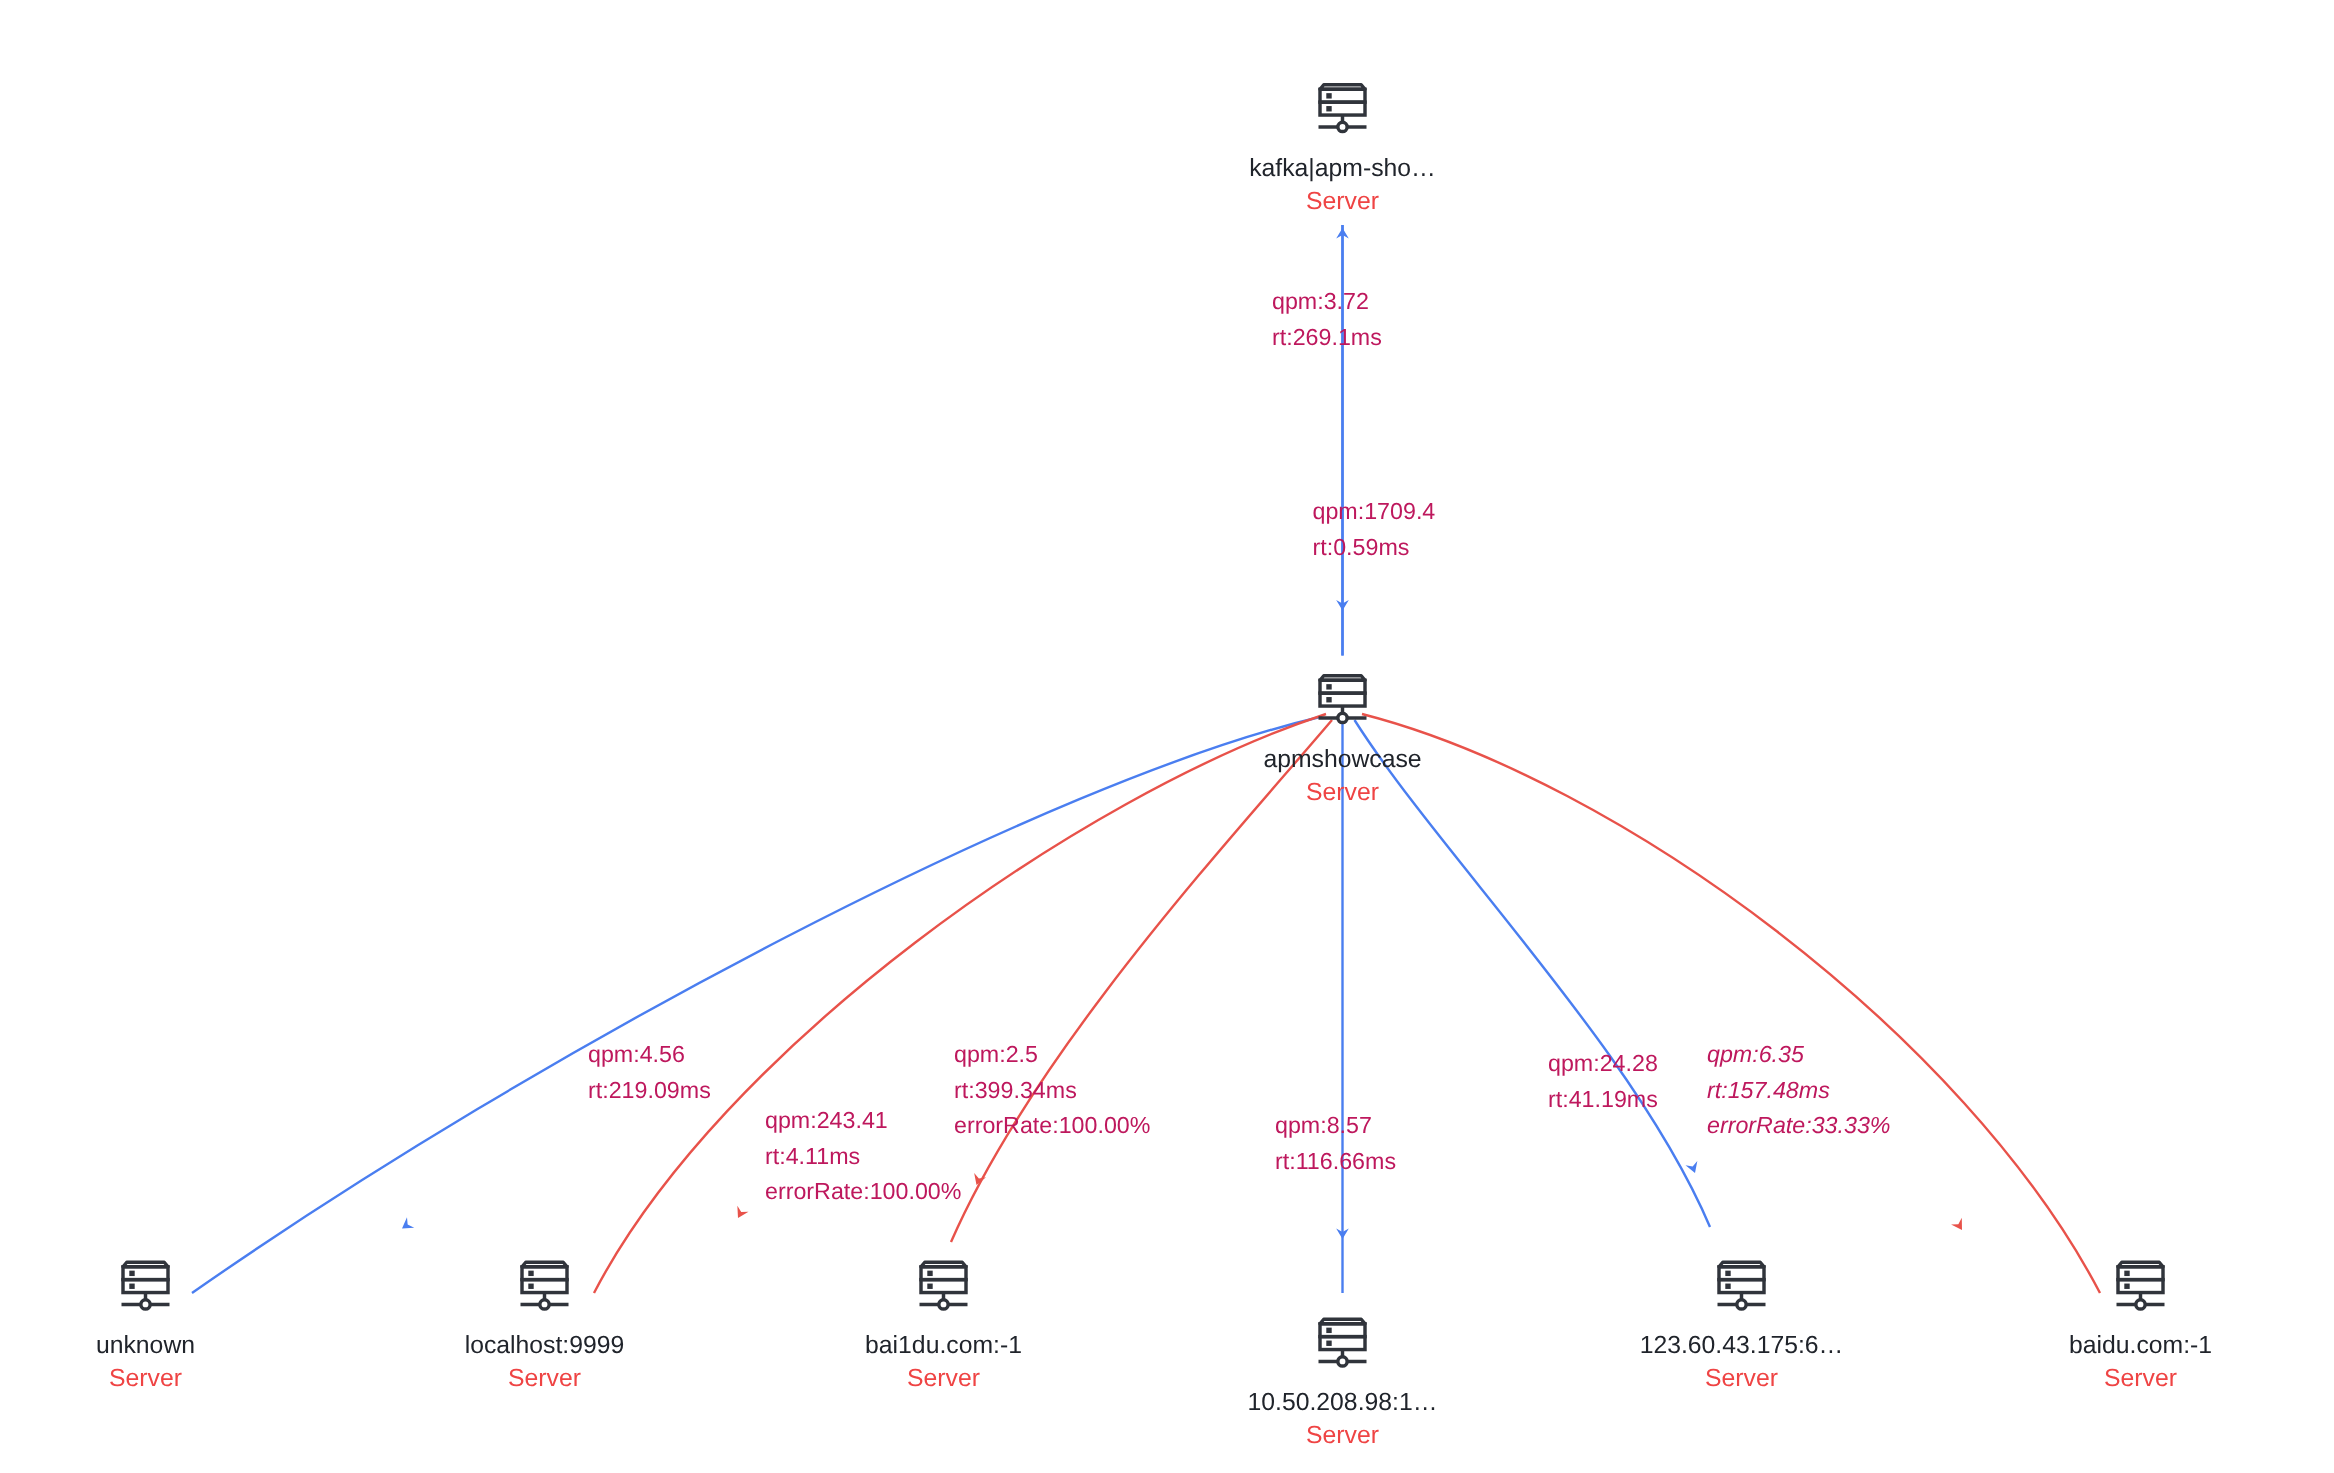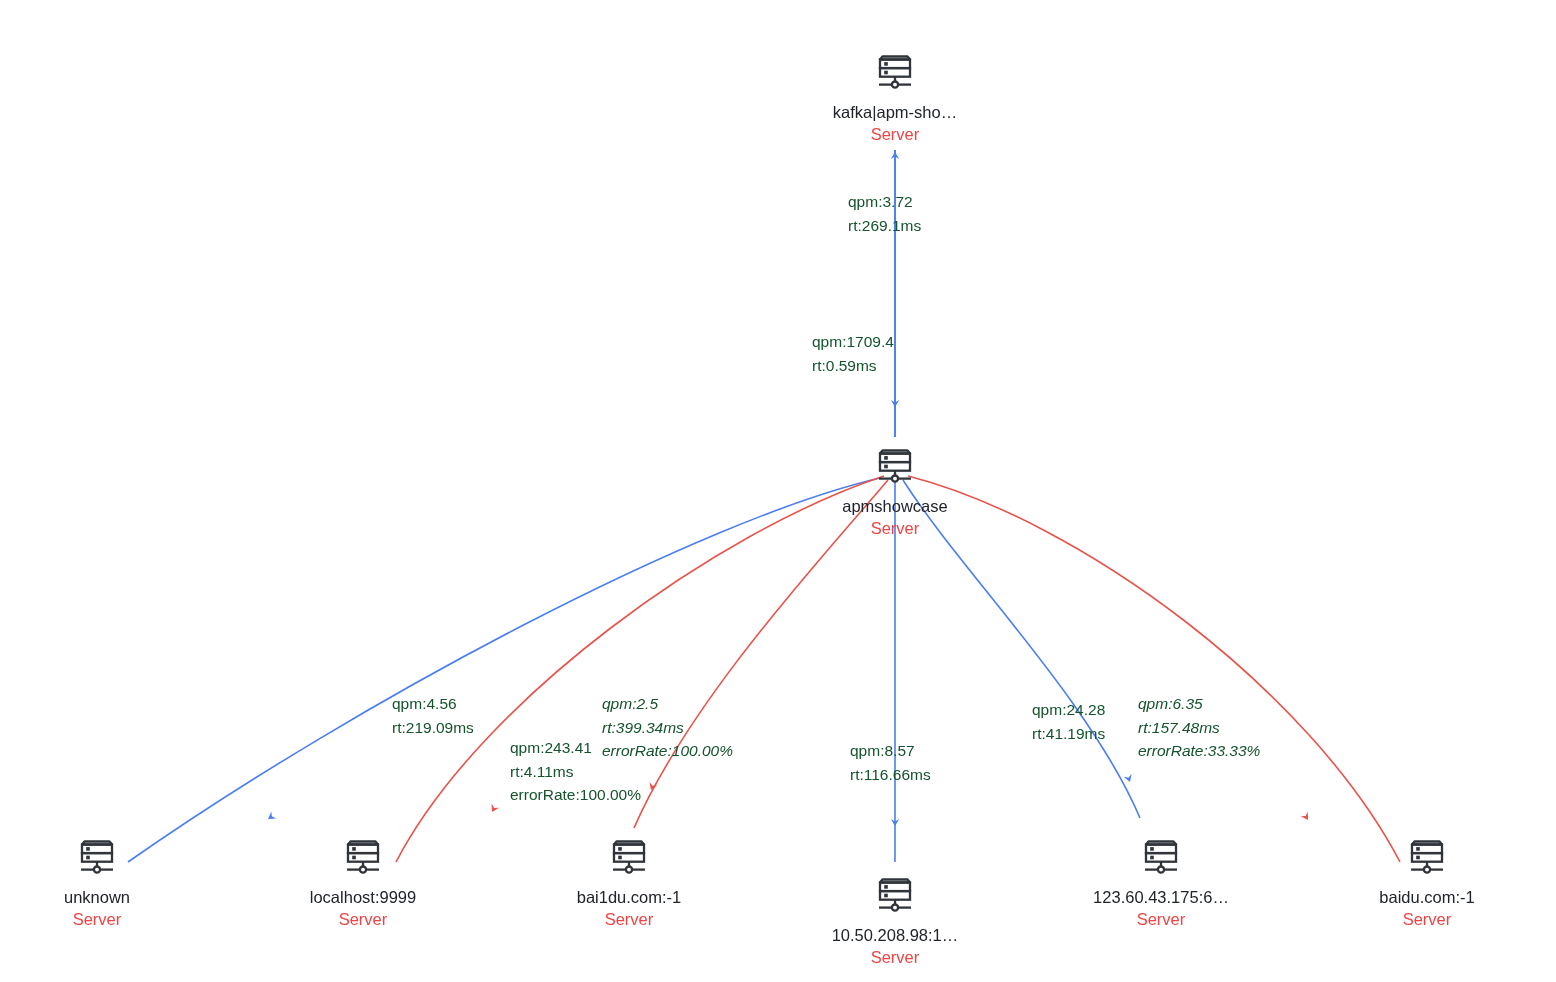--- a/index.html
+++ b/index.html
@@ -49,21 +49,21 @@
   }
   .node-type {
     font-size: 16.5px;
     line-height: 22px;
     color: #ef4444;
   }
   .edge-label {
     position: absolute;
     font-size: 15.5px;
     line-height: 23.5px;
-    color: #14532d;
+    color: #be185d;
     white-space: nowrap;
     cursor: default;
   }
   .edge-label .metric {
     display: block;
   }
 </style>
 </head>
 <body>
 
@@ -170,34 +170,34 @@
             <line x1="22" y1="26.7" x2="22" y2="31.4" stroke="#30343b" stroke-width="2.3"></line>
             <line x1="6" y1="34.6" x2="38" y2="34.6" stroke="#30343b" stroke-width="2.3"></line>
             <circle cx="22" cy="34.6" r="3.1" fill="#ffffff" stroke="#30343b" stroke-width="2.3"></circle>
           </svg></span><div class="node-label">baidu.com:-1</div><div class="node-type">Server</div></div>
     </div>
   <div id="edge-labels-layer">
       <div class="edge-label" style="left: 848px; top: 190px;">
         <span class="metric">qpm:3.72</span>
         <span class="metric">rt:269.1ms</span>
       </div>
-      <div class="edge-label" style="left: 812px; top: 330px;">
+      <div class="edge-label" style="left: 875px; top: 330px;">
         <span class="metric">qpm:1709.4</span>
         <span class="metric">rt:0.59ms</span>
       </div>
       <div class="edge-label" style="left: 392px; top: 692px;">
         <span class="metric">qpm:4.56</span>
         <span class="metric">rt:219.09ms</span>
       </div>
       <div class="edge-label" style="left: 510px; top: 704px; margin-top: 32px;">
         <span class="metric">qpm:243.41</span>
         <span class="metric">rt:4.11ms</span>
         <span class="metric">errorRate:100.00%</span>
       </div>
-      <div class="edge-label" style="left: 602px; top: 692px; font-style: italic;">
+      <div class="edge-label" style="left: 636px; top: 692px;">
         <span class="metric">qpm:2.5</span>
         <span class="metric">rt:399.34ms</span>
         <span class="metric">errorRate:100.00%</span>
       </div>
       <div class="edge-label" style="left: 850px; top: 695px; margin-top: 44px;">
         <span class="metric">qpm:8.57</span>
         <span class="metric">rt:116.66ms</span>
       </div>
       <div class="edge-label" style="left: 1032px; top: 698px;">
         <span class="metric">qpm:24.28</span>

